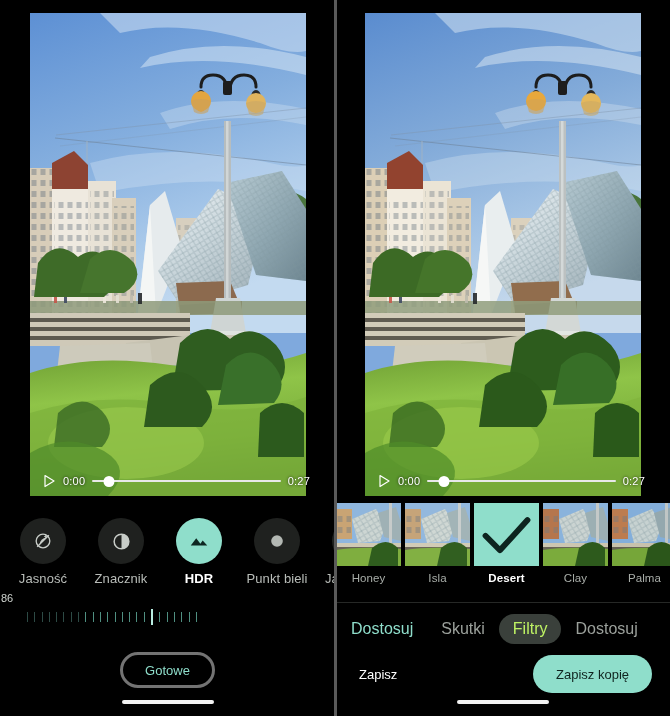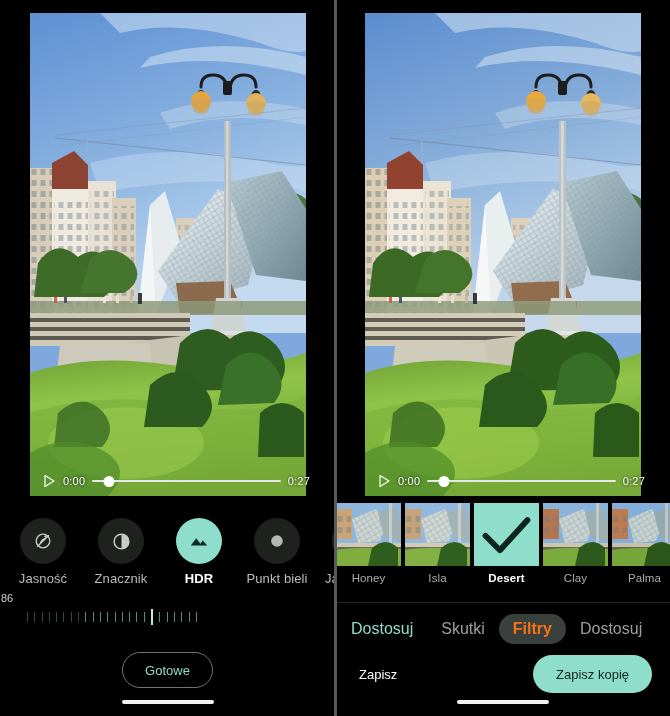--- a/index.html
+++ b/index.html
@@ -83,21 +83,21 @@
     width: 2px; height: 16px; background: #b7ece0; margin-top: -3px;
   }
 
   
   .done-row {
     position: absolute; left: 0; top: 652px; width: 335px;
     display: flex; justify-content: center;
   }
   .done-btn {
     min-width: 82px; height: 36px; padding: 0 22px;
-    border: 1px solid #737373; border-radius: 18px;
+    border: 3px solid #737373; border-radius: 18px;
     background: transparent; color: #8fdecb; font-size: 13px;
     display: flex; align-items: center; justify-content: center;
     font-family: "Liberation Sans", sans-serif; cursor: pointer;
   }
 
   
   .filters-strip {
     position: absolute; left: 0; top: 503px; width: 335px; height: 88px;
     display: flex; align-items: flex-start; gap: 4px; padding-left: 1px;
   }
@@ -120,21 +120,21 @@
 
   .tabs-row {
     position: absolute; left: 0; top: 612px; width: 335px; height: 34px;
     display: flex; align-items: center; padding-left: 2px;
   }
   .tab {
     font-size: 16px; color: #9ba09b; padding: 6px 14px; border-radius: 16px;
     white-space: nowrap; cursor: pointer;
   }
   .tab.accent { color: #8fdecb; }
-  .tab.selected { background: #3a403b; color: #f97316; font-weight: bold; }
+  .tab.selected { background: #3a403b; color: #bef264; font-weight: normal; }
 
   .actions-row {
     position: absolute; left: 0; top: 654px; width: 335px; height: 40px;
     display: flex; align-items: center; justify-content: space-between;
     padding: 0 18px;
   }
   .cancel-btn {
     color: #ffffff; font-size: 13px; background: none; border: none;
     font-family: "Liberation Sans", sans-serif; cursor: pointer; padding: 8px 6px;
   }

